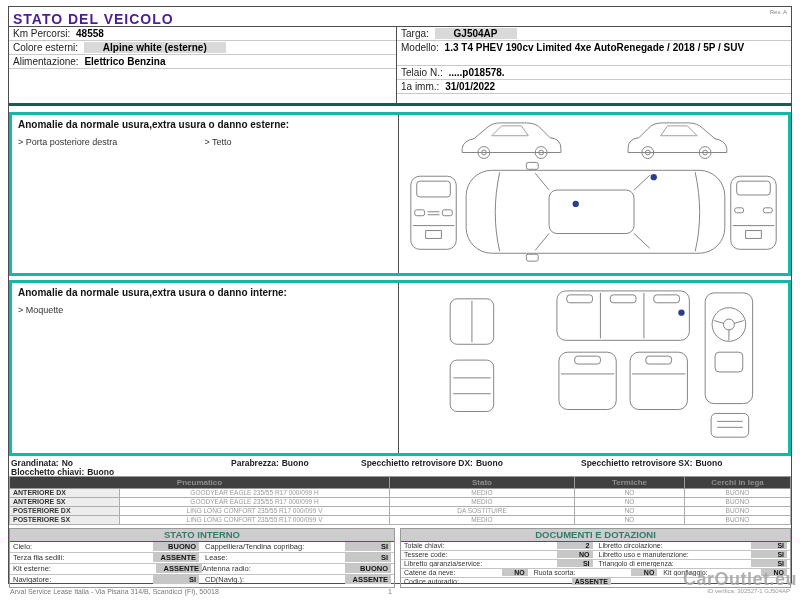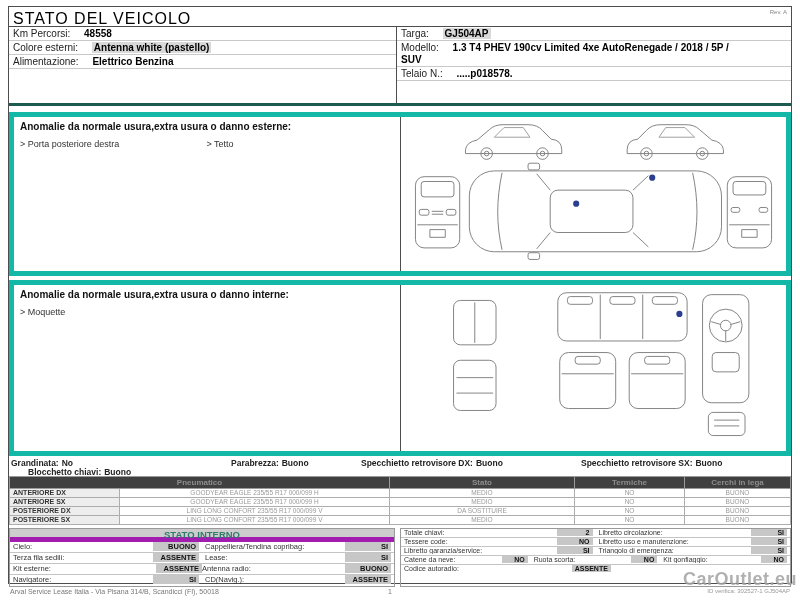--- a/index.html
+++ b/index.html
@@ -1,51 +1,51 @@
 <!DOCTYPE html>
 <html><head>
 <meta charset="utf-8">
 <style>
   *{box-sizing:border-box;margin:0;padding:0}
   html,body{width:800px;height:600px;background:#fff;font-family:"Liberation Sans",sans-serif;color:#222;overflow:hidden;position:relative}
   .frame{position:absolute;left:8px;top:6px;width:784px;height:578px;border:1px solid #4d4d4d;background:#fff}
   .hdr{height:20px;position:relative;border-bottom:1px solid #4d4d4d;padding:3px 4px 0}
-  .title{font-size:16px;font-weight:normal;color:#000000;letter-spacing:1px}
+  .title{font-size:14px;font-weight:bold;color:#4c1d95;letter-spacing:1px}
   .rev{position:absolute;right:4px;top:2px;font-size:6px;color:#888}
   .info{display:flex;height:76px}
   .info-l{width:388px;border-right:1px solid #4d4d4d}
   .info-r{flex:1}
   .irow{min-height:13px;line-height:13px;border-bottom:1px solid #c9c9c9;padding:0 4px;font-size:10px;white-space:nowrap;overflow:hidden}
   .irow.tall{min-height:25px;white-space:normal;line-height:12px;padding-top:1px;padding-right:40px}
   .ilbl{color:#222}
-  .ival{font-weight:bold;color:#000;margin-left:11px}
-  .chipval{background:#d9d9d9;padding:0 2px}
+  .ival{font-weight:bold;color:#000;margin-left:3px}
+  .chipval{background:#d9d9d9;padding:0 19px}
   .tealbar{height:3px;background:#1d5a50}
   .gap6{height:6px}.gap4{height:4px}
-  .sec{border:5px solid #14b8a6;display:flex;margin:0}
+  .sec{border:3px solid #14b8a6;display:flex;margin:0}
   .sec.ext{height:164px}
   .sec.int{height:176px}
   .sec-text{width:386px;padding:4px 6px}
   .sec-title{font-size:10px;font-weight:bold;color:#111;margin-bottom:7px}
   .sec-items{font-size:9px;color:#333}
   .sec-items span{display:inline-block;min-width:184px}
   .sec-diag{flex:1;border-left:1px solid #4d4d4d;position:relative;background:#fff}
   .sec-diag svg{width:100%;height:100%;display:block}
   .summary{height:20px;position:relative;font-size:8.5px;font-weight:bold;color:#222}
   .sum{position:absolute;white-space:nowrap}
   .sum .v{margin-left:3px}
   .tyres{width:100%;border-collapse:collapse;table-layout:fixed}
   .tyres th{background:#404040;color:#8d8d8d;font-size:8px;font-weight:bold;border:1px solid #9a9a9a;height:12px;padding:0}
   .tyres td{border:1px solid #adadad;font-size:6.5px;color:#9a9a9a;text-align:center;height:8px;line-height:8px;padding:0 3px;overflow:hidden;white-space:nowrap}
   .tyres td.pos{text-align:left;font-weight:bold;color:#333;font-size:7px;background:#ededed}
   .bottom{display:flex;gap:5px;margin-top:3px}
   .box{border:1px solid #9a9a9a}
   .box.left{width:386px}
   .box.right{flex:1}
-  .box-hdr{background:#cdcdcd;border-bottom:5px solid #a21caf;color:#2f7c6a;font-weight:bold;font-size:9.5px;text-align:center;height:13px;line-height:12px}
+  .box-hdr{background:#cdcdcd;border-bottom:1px solid #a21caf;color:#2f7c6a;font-weight:bold;font-size:9.5px;text-align:center;height:13px;line-height:12px}
   .brow{display:flex;align-items:flex-start;height:11px;border-bottom:1px solid #c4c4c4;padding:0 3px;font-size:7.5px}
   .box.right .brow{height:9px;font-size:7px}
   .brow:last-child{border-bottom:none}
   .bl{flex:1;color:#333;white-space:nowrap;overflow:hidden}
   .bv{background:#c7c7c7;color:#111;font-weight:bold;min-width:46px;text-align:right;padding:0 3px;white-space:nowrap}
   .box.right .bv{min-width:36px}
   .spacer{flex:1.05}
   .footer{position:absolute;left:8px;top:588px;width:784px;font-size:7px;color:#777}
   .f-left{position:absolute;left:2px;top:0}
   .f-page{position:absolute;left:380px;top:0}
@@ -64,39 +64,43 @@
   </div>
 
   <div class="info">
     <div class="info-l">
       <div class="irow">
         <span class="ilbl">Km Percorsi:</span>
         <span class="ival">48558</span>
       </div>
       <div class="irow">
         <span class="ilbl">Colore esterni:</span>
-        <span class="ival chipval">Antenna white (pastello)</span>
+        <span class="ival chipval">Alpine white (esterne)</span>
       </div>
       <div class="irow">
         <span class="ilbl">Alimentazione:</span>
         <span class="ival">Elettrico Benzina</span>
       </div>
     </div>
     <div class="info-r">
       <div class="irow">
         <span class="ilbl">Targa:</span>
         <span class="ival chipval">GJ504AP</span>
       </div>
       <div class="irow tall">
         <span class="ilbl">Modello:</span>
         <span class="ival">1.3 T4 PHEV 190cv Limited 4xe AutoRenegade / 2018 / 5P / SUV</span>
       </div>
       <div class="irow">
         <span class="ilbl">Telaio N.:</span>
         <span class="ival">.....p018578.</span>
+      </div>
+      <div class="irow">
+        <span class="ilbl">1a imm.:</span>
+        <span class="ival">31/01/2022</span>
       </div>
     </div>
   </div>
 
   <div class="tealbar"></div>
   <div class="gap6"></div>
 
   <div class="sec ext">
     <div class="sec-text">
       <div class="sec-title">Anomalie da normale usura,extra usura o danno esterne:</div>
@@ -207,21 +211,21 @@
     </span>
     <span class="sum" style="left:222px;top:2px">
       <span>Parabrezza:</span><span class="v">Buono</span>
     </span>
     <span class="sum" style="left:352px;top:2px">
       <span>Specchietto retrovisore DX:</span><span class="v">Buono</span>
     </span>
     <span class="sum" style="left:572px;top:2px">
       <span>Specchietto retrovisore SX:</span><span class="v">Buono</span>
     </span>
-    <span class="sum" style="left:19px;top:11px">
+    <span class="sum" style="left:2px;top:11px">
       <span>Blocchetto chiavi:</span><span class="v">Buono</span>
     </span>
   </div>
 
   <table class="tyres">
     <colgroup>
         <col style="width:110px">
         <col style="width:270px">
         <col style="width:185px">
         <col style="width:110px">
@@ -290,20 +294,21 @@
       </div>
       <div class="brow">
         <span class="bl">Navigatore:</span>
           <span class="bv">SI</span>
         <span class="bl" style="padding-left:6px">CD(Navig.):</span>
           <span class="bv">ASSENTE</span>
       </div>
     </div>
 
     <div class="box right">
+      <div class="box-hdr">DOCUMENTI E DOTAZIONI</div>
       <div class="brow">
         <span class="bl">Totale chiavi:</span>
           <span class="bv">2</span>
         <span class="bl" style="padding-left:6px">Libretto circolazione:</span>
           <span class="bv">SI</span>
       </div>
       <div class="brow">
         <span class="bl">Tessere code:</span>
           <span class="bv">NO</span>
         <span class="bl" style="padding-left:6px">Libretto uso e manutenzione:</span>

